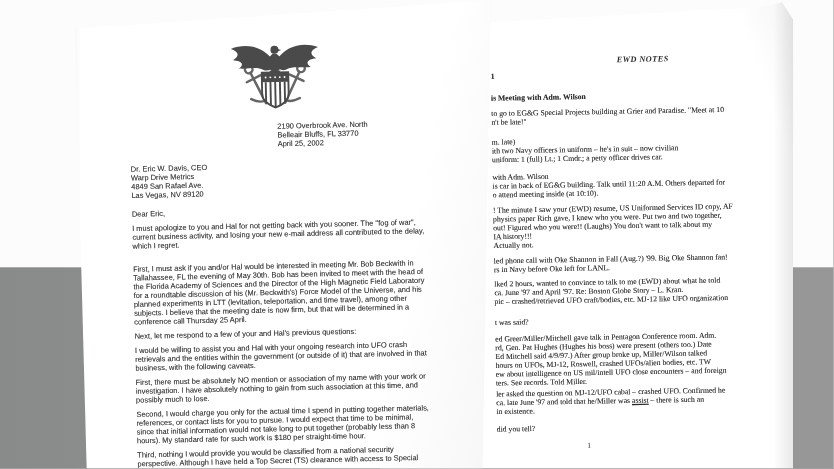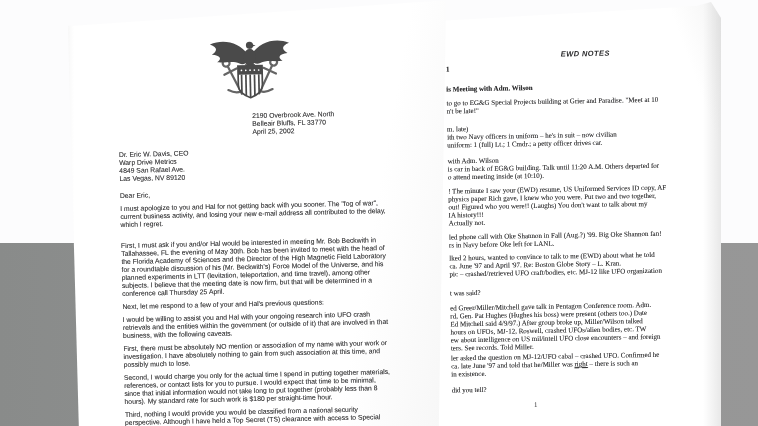--- a/index.html
+++ b/index.html
@@ -8,21 +8,21 @@
   .backdrop-bottom{position:absolute;left:0;top:243px;width:758px;height:183px;
           background:linear-gradient(90deg,#898b8a 0%,#929494 55%,#979797 100%);}
   
   .page-right{position:absolute;left:345px;top:0;width:376px;height:460px;z-index:1;
           background:linear-gradient(250deg,#f4f4f4 0%,#ffffff 10%,#ffffff 100%);
           clip-path:polygon(0 26px,352px 6px,366px 2px,376px 18px,376px 460px,0 460px);
           filter:drop-shadow(7px 5px 9px rgba(0,0,0,.30)) drop-shadow(1px 1px 2px rgba(0,0,0,.15));}
   .page-right-inner{position:absolute;inset:0;transform:rotate(-1deg);transform-origin:50% 40%;}
   .curl-shade{position:absolute;right:0;top:0;width:18px;height:100%;
           background:linear-gradient(to right,rgba(0,0,0,0),rgba(0,0,0,.09));}
-  .notes-header{position:absolute;left:218px;top:50px;font-family:Liberation Sans, sans-serif;
+  .notes-header{position:absolute;left:218px;top:50px;font-family:Liberation Serif, serif;
           font-style:italic;font-weight:bold;font-size:7.5px;letter-spacing:.4px;color:#2c2c2e;}
   .nblock{position:absolute;left:103px;width:262px;}
   .nline{font-family:"Liberation Serif",serif;font-size:7px;line-height:8px;color:#2c2c2e;
           white-space:nowrap;text-shadow:0 0 .4px rgba(40,40,40,.45);}
   .nline.b{font-weight:bold;}
   .nline u{text-underline-offset:1px;}
   .notes-pagenum{position:absolute;left:185px;top:401px;font-family:"Liberation Serif",serif;
           font-size:7px;color:#2c2c2e;}
   
   .page-left{position:absolute;left:62px;top:0;width:384px;height:470px;z-index:2;
@@ -98,21 +98,21 @@
           <div class="nblock" style="top: 303px;">
             <div class="nline">ed Greer/Miller/Mitchell gave talk in Pentagon Conference room.  Adm.</div>
             <div class="nline">rd, Gen. Pat Hughes (Hughes his boss) were present (others too.)  Date</div>
             <div class="nline">Ed Mitchell said 4/9/97.)  After group broke up, Miller/Wilson talked</div>
             <div class="nline">hours on UFOs, MJ-12, Roswell, crashed UFOs/alien bodies, etc.  TW</div>
             <div class="nline">ew about intelligence on US mil/intell UFO close encounters – and foreign</div>
             <div class="nline">ters.  See records.  Told Miller.</div>
           </div>
           <div class="nblock" style="top: 353px;">
             <div class="nline">ler asked the question on MJ-12/UFO cabal – crashed UFO.  Confirmed he</div>
-            <div class="nline">ca. late June '97 and told that he/Miller was <u>right</u> – there is such an</div>
+            <div class="nline">ca. late June '97 and told that he/Miller was <u>assist</u> – there is such an</div>
             <div class="nline">in existence.</div>
           </div>
           <div class="nblock" style="top: 385px;">
             <div class="nline">did you tell?</div>
           </div>
         </div>
       <div class="notes-pagenum">1</div>
     </div>
   </div>
 

